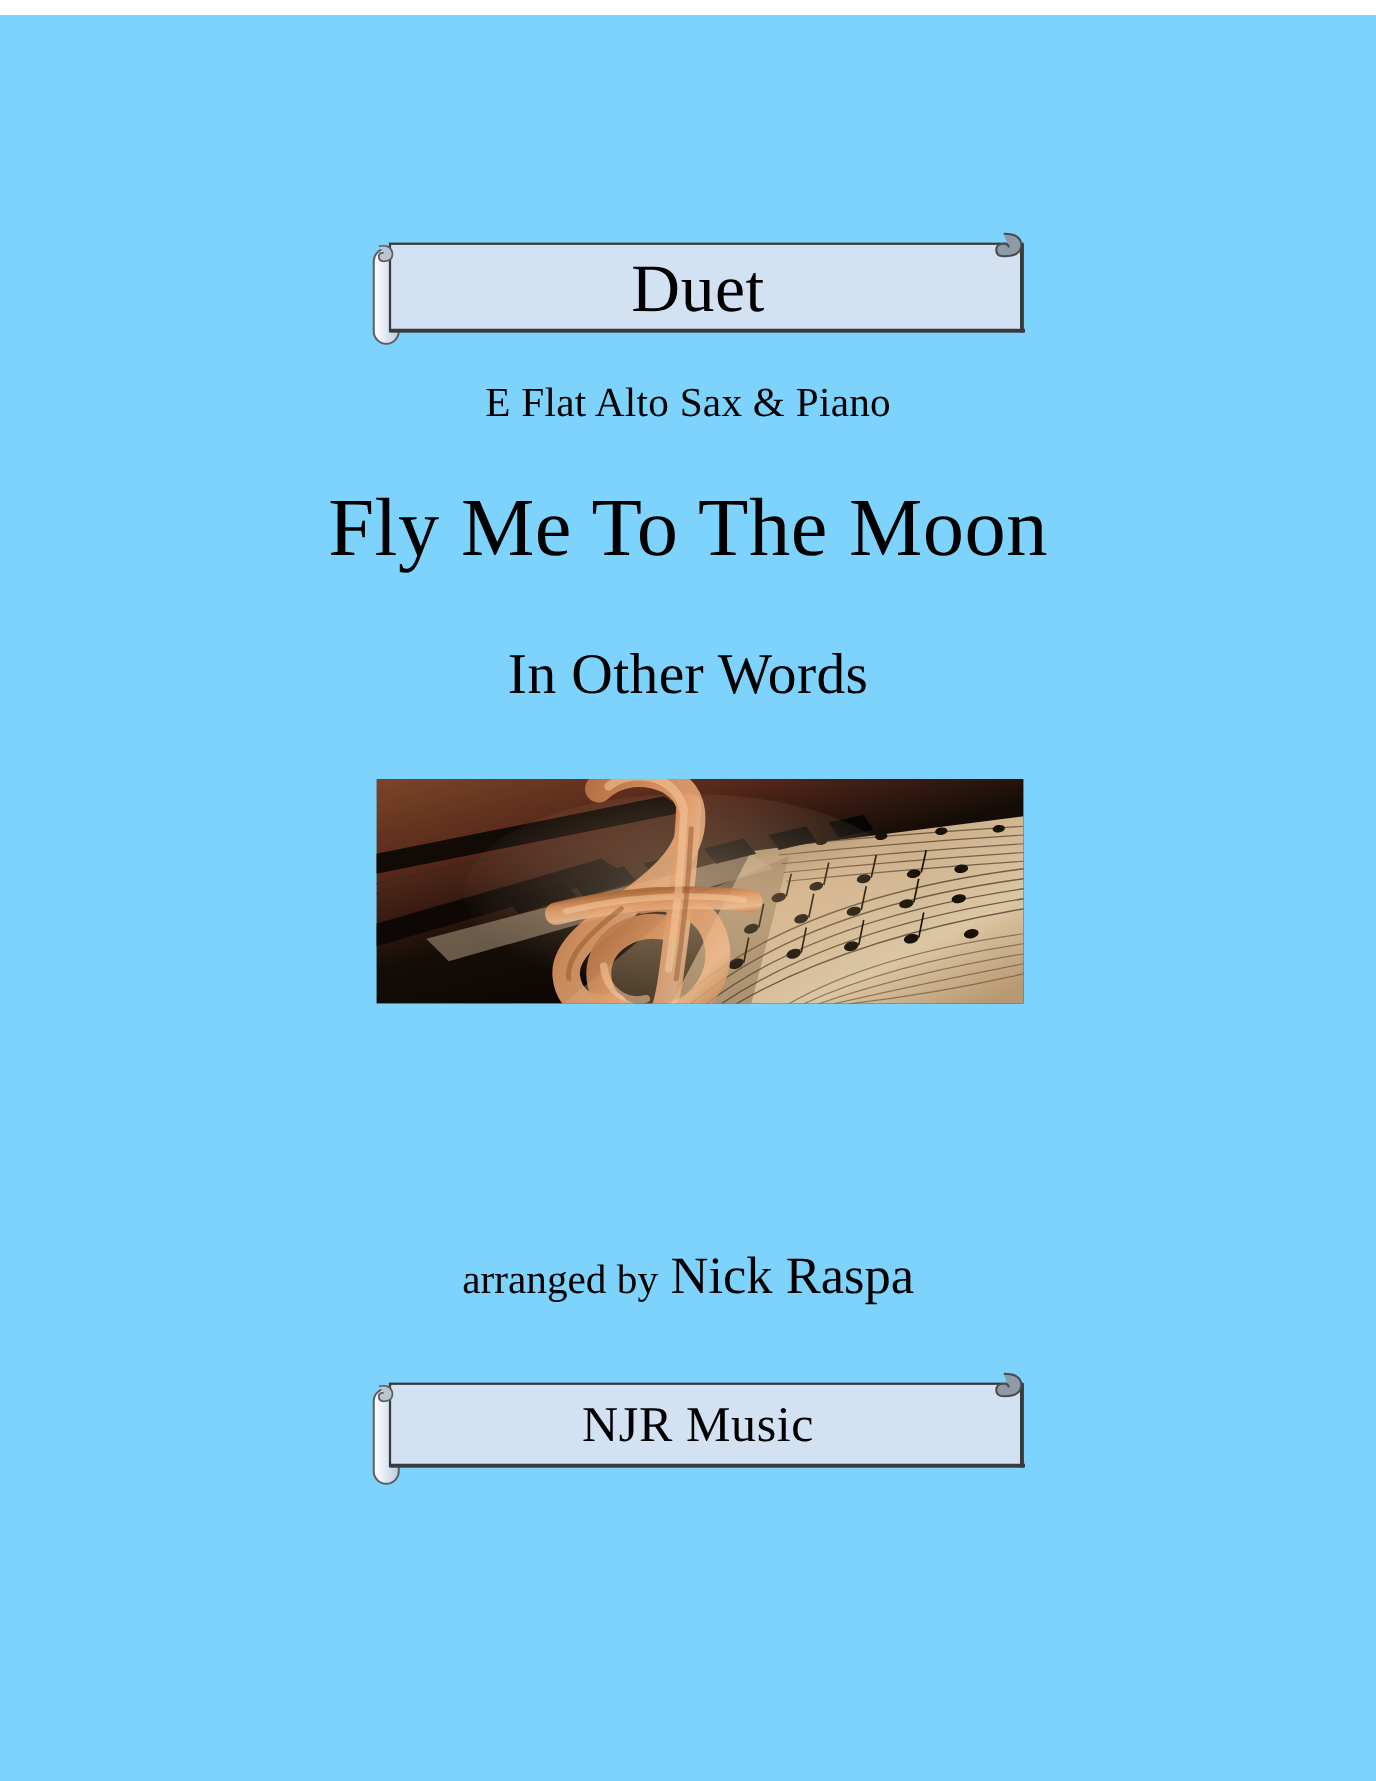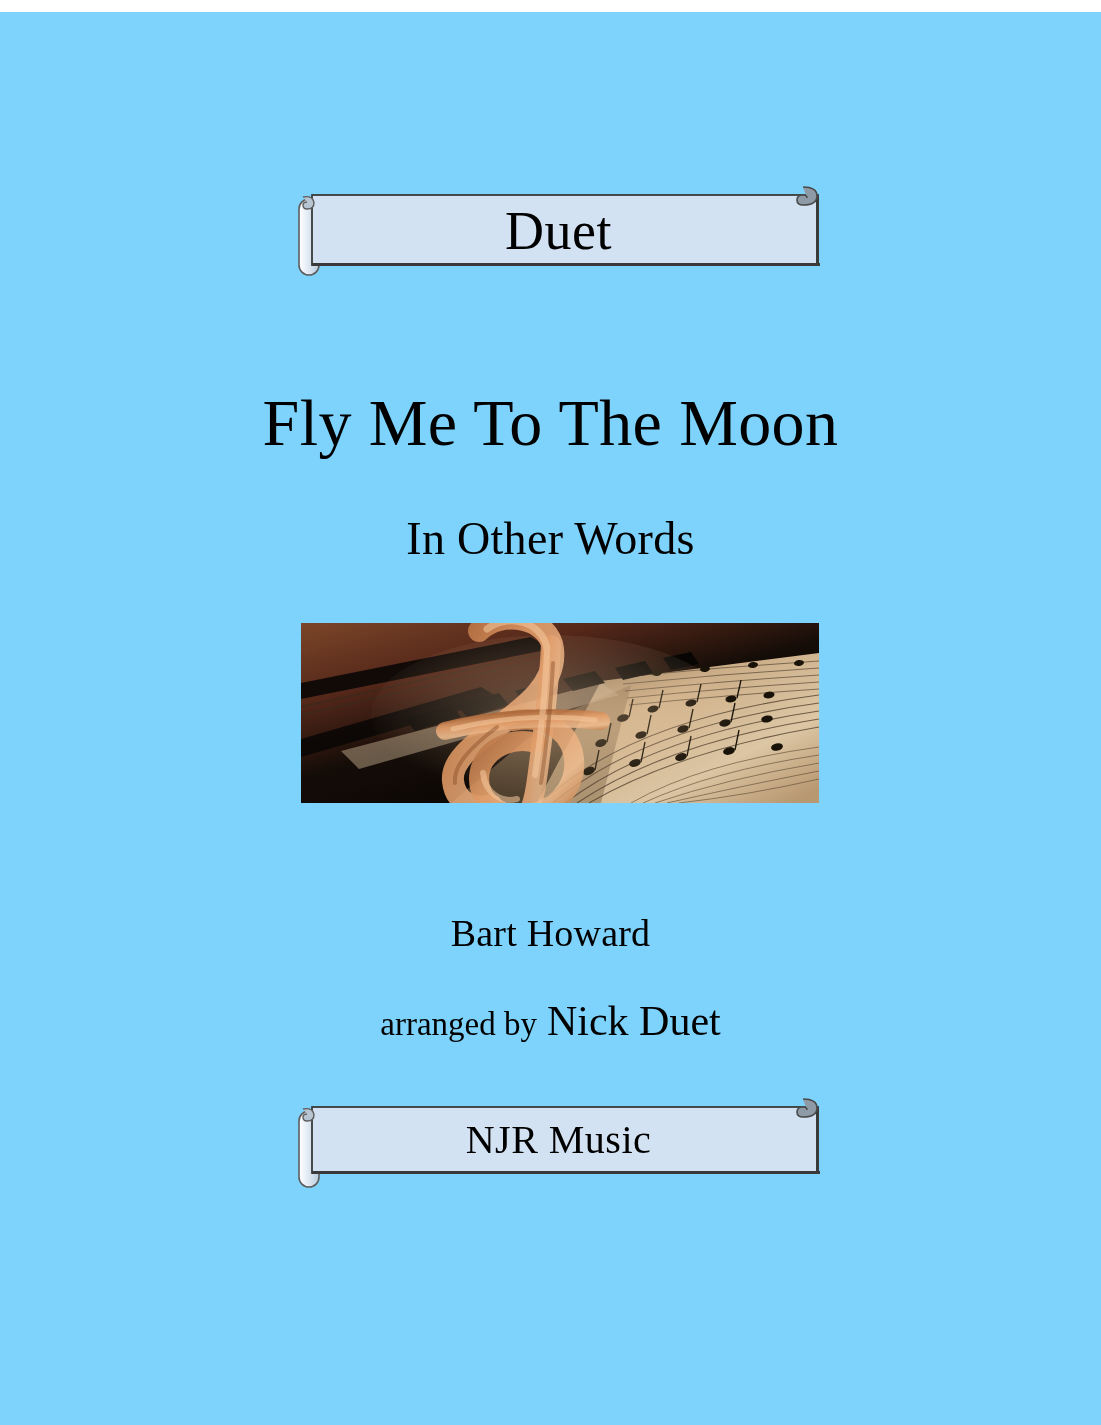--- a/index.html
+++ b/index.html
@@ -150,20 +150,21 @@
 
       <rect x="521" y="10" width="3" height="71" fill="#3a3a3a"></rect>
 
       <path d="M 508 2 q 14 0 14 9 q 0 9 -14 9 q -6 0 -6 -5 q 0 -5 6 -5 q 4 0 4 3" fill="#8e9aa5" stroke="#4a4a4a" stroke-width="1.6"></path>
 
       <path d="M 8 12 q 10 -2 11 6 q 0 6 -7 6 q -4 0 -4 -4 q 0 -3 4 -3" fill="#b8c6d4" stroke="#5d5d5d" stroke-width="1.4"></path>
     </svg>
     <div class="banner-text">Duet</div>
   </div>
 
+  <div class="line" id="instrumentation">E Flat Alto Sax &amp; Piano</div>
 
   <div class="line" id="main-title">Fly Me To The Moon</div>
 
   <div class="line" id="alt-title">In Other Words</div>
 
   <div id="cover-art">
     <svg viewBox="0 0 518 180" preserveAspectRatio="none">
       <defs>
 
         <linearGradient id="bgWood" x1="0" y1="0" x2="0.75" y2="1">
@@ -314,24 +315,23 @@
           <path d="M 196 104 C 170 124 152 142 154 160" stroke-width="4"></path>
         </g>
 
         <path d="M 214 204 C 200 214 180 212 172 200" fill="none" stroke="url(#clefGrad)" stroke-width="18" stroke-linecap="round" opacity="0.7"></path>
 
         <rect x="0" y="0" width="518" height="180" fill="url(#glowTL)"></rect>
       </g>
     </svg>
   </div>
 
-  <div class="line" id="composer">Bart Howard</div>
 
   <div class="line" id="arranger">
-    <span class="prefix">arranged by</span><span>&nbsp;</span><span class="name">Nick Duet</span>
+    <span class="prefix">arranged by</span><span>&nbsp;</span><span class="name">Nick Raspa</span>
   </div>
 
   <div class="banner" id="banner-bottom">
     <svg class="banner-svg" viewBox="0 0 527 95" preserveAspectRatio="none">
       <defs>
         <linearGradient id="curlGradB" x1="0" y1="0" x2="1" y2="0">
           <stop offset="0%" stop-color="#ffffff"></stop>
           <stop offset="35%" stop-color="#e9eff7"></stop>
           <stop offset="100%" stop-color="#b9ccdf"></stop>
         </linearGradient>

